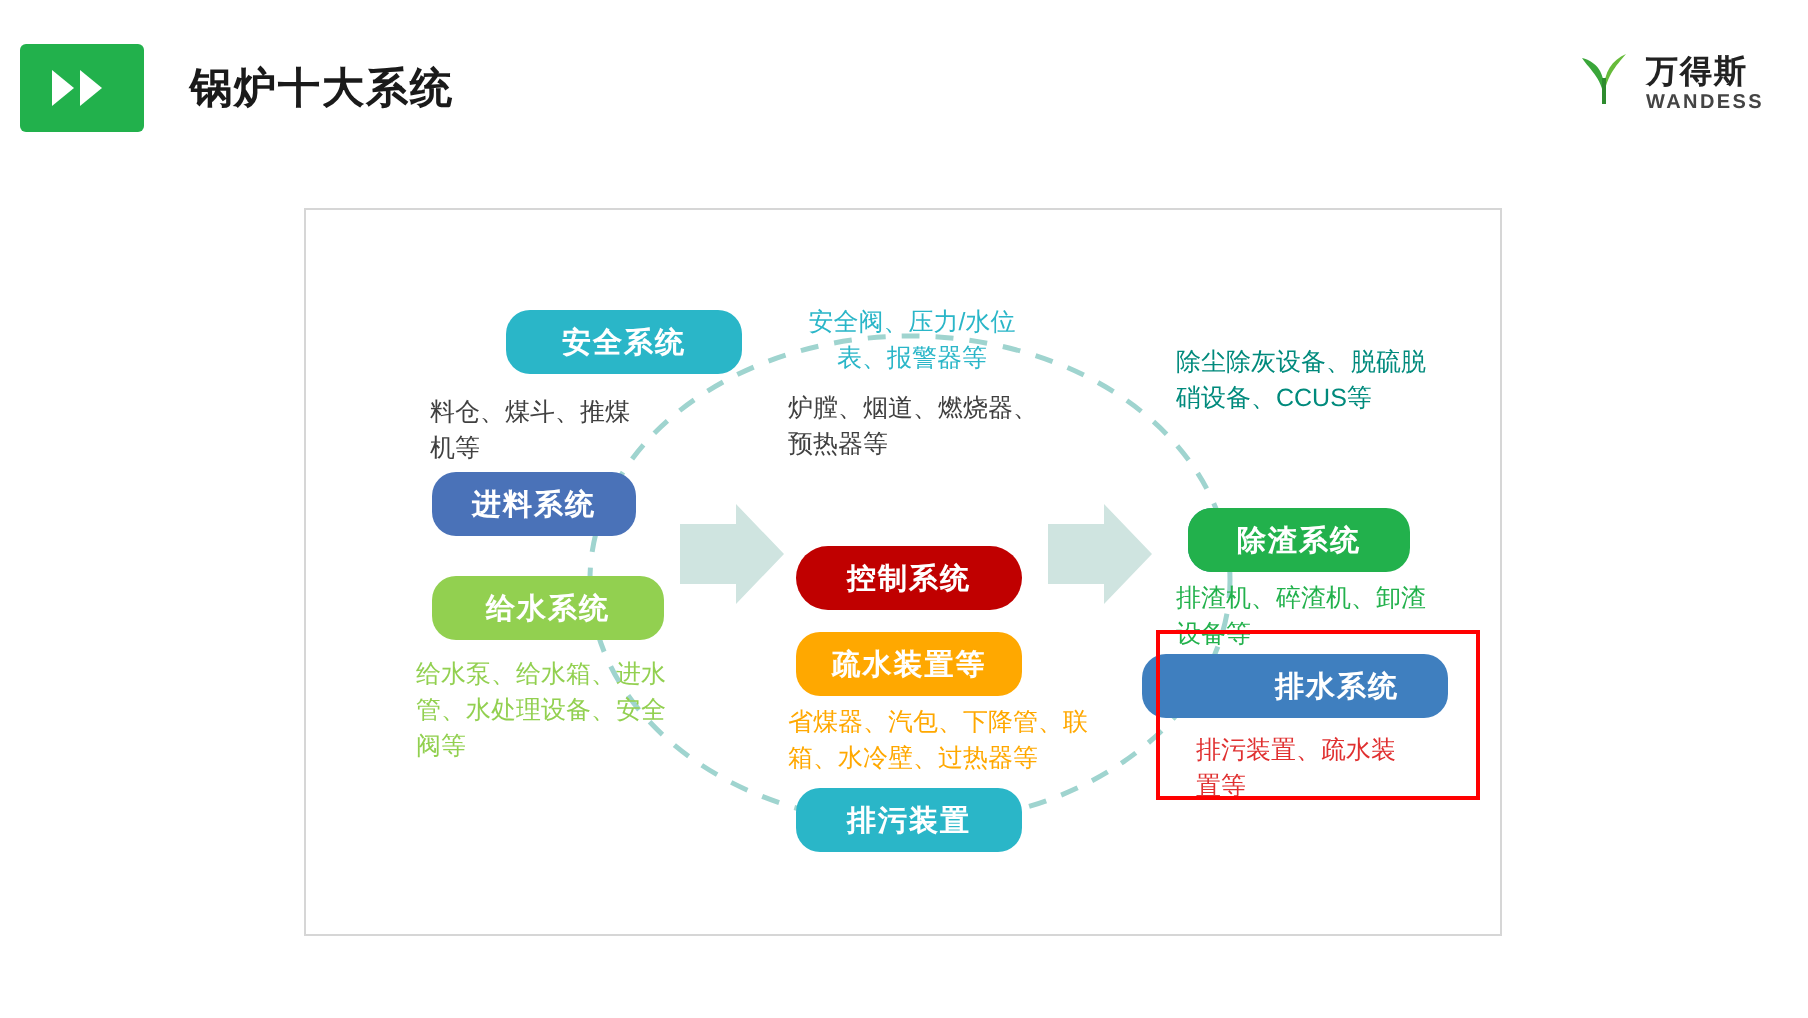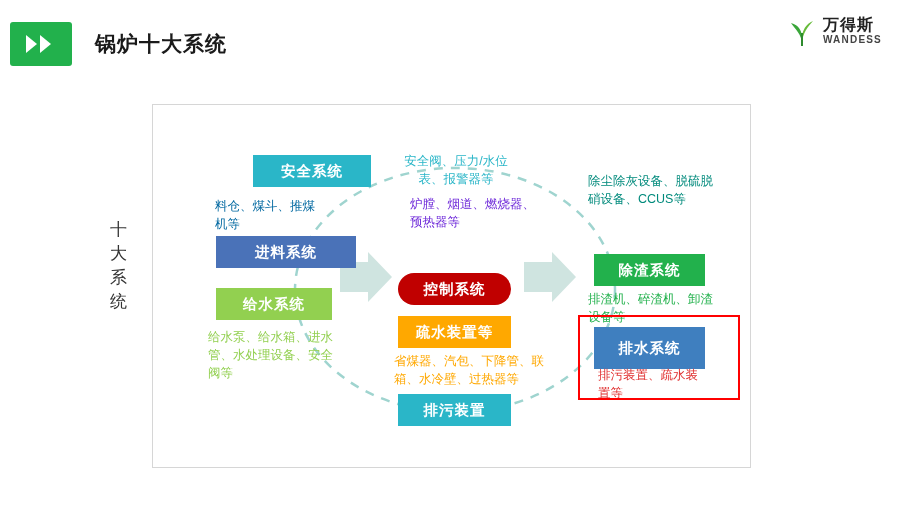--- a/index.html
+++ b/index.html
@@ -52,20 +52,21 @@
     gap: 8px;
   }
   .brand-mark {
     width: 26px;
     height: 30px;
   }
   .brand-text {
     display: flex;
     flex-direction: column;
     line-height: 1.15;
+    margin-top: 12px;
   }
   .brand-cn {
     font-size: 16px;
     font-weight: bold;
     color: #222;
     letter-spacing: 1px;
   }
   .brand-en {
     font-size: 10px;
     font-weight: bold;
@@ -96,49 +97,49 @@
   
   .box {
     position: absolute;
     color: #ffffff;
     font-size: 14.5px;
     font-weight: bold;
     display: flex;
     align-items: center;
     justify-content: center;
     letter-spacing: 1px;
-    border-radius: 0;
+    border-radius: 12px;
   }
   .b-safety   { left: 253px; top: 155px; width: 118px; height: 32px; background: #2ab6c8; }
-  .b-feed     { left: 216px; top: 236px; width: 140px; height: 32px; background: #4a72b8; }
+  .b-feed     { left: 216px; top: 236px; width: 102px; height: 32px; background: #4a72b8; }
   .b-water    { left: 216px; top: 288px; width: 116px; height: 32px; background: #92d050; }
   .b-comb     { left: 398px; top: 232px; width: 113px; height: 32px; background: #7030a0; }
   .b-steam    { left: 398px; top: 316px; width: 113px; height: 32px; background: #ffa800; }
   .b-aux      { left: 398px; top: 394px; width: 113px; height: 32px; background: #2ab6c8; }
   .b-flue     { left: 594px; top: 210px; width: 107px; height: 32px; background: #008a7c; margin-top: 44px; }
   .b-slag     { left: 594px; top: 254px; width: 111px; height: 32px; background: #22b14c; }
-  .b-drain    { left: 594px; top: 327px; width: 111px; height: 42px; background: #3f7fbf; }
+  .b-drain    { left: 571px; top: 327px; width: 111px; height: 32px; background: #3f7fbf; padding-left: 42px; }
   .b-control {
     left: 398px;
     top: 273px;
     width: 113px;
     height: 32px;
     background: #c00000;
     border-radius: 18px;
   }
   
   .note {
     position: absolute;
     font-size: 12.5px;
     line-height: 1.45;
   }
   .n-safety  { left: 396px; top: 118px; width: 120px; color: #2ab6c8; text-align: center; margin-top: 34px; }
-  .n-feed    { left: 215px; top: 197px; width: 110px; color: #0369a1; }
+  .n-feed    { left: 215px; top: 197px; width: 110px; color: #404040; }
   .n-water   { left: 208px; top: 328px; width: 125px; color: #92d050; }
-  .n-comb    { left: 410px; top: 195px; width: 130px; color: #6d28d9; }
+  .n-comb    { left: 394px; top: 195px; width: 130px; color: #404040; }
   .n-steam   { left: 394px; top: 352px; width: 150px; color: #ffa800; }
   .n-aux     { left: 396px; top: 430px; width: 118px; color: #2ab6c8; text-align: center; }
   .n-flue    { left: 588px; top: 172px; width: 135px; color: #008a7c; }
   .n-slag    { left: 588px; top: 290px; width: 135px; color: #22b14c; }
   .n-drain   { left: 598px; top: 366px; width: 110px; color: #e03030; }
 
   .highlight-box {
     position: absolute;
     left: 578px;
     top: 315px;
@@ -181,21 +182,20 @@
       </svg>
     </span>
     <span class="brand-text">
       <span class="brand-cn">万得斯</span>
       <span class="brand-en">WANDESS</span>
     </span>
   </div>
 
   <div class="diagram"></div>
 
-  <div class="side-label">十大系统</div>
 
   <svg class="layer">
 
     <ellipse cx="455" cy="290" rx="160" ry="122" fill="none" stroke="#9fd4cf" stroke-width="2.5" stroke-dasharray="9 8"></ellipse>
 
     <path d="M340 262 L368 262 L368 252 L392 277 L368 302 L368 292 L340 292 Z" fill="#cfe4e0"></path>
 
     <path d="M524 262 L552 262 L552 252 L576 277 L552 302 L552 292 L524 292 Z" fill="#cfe4e0"></path>
   </svg>
 

